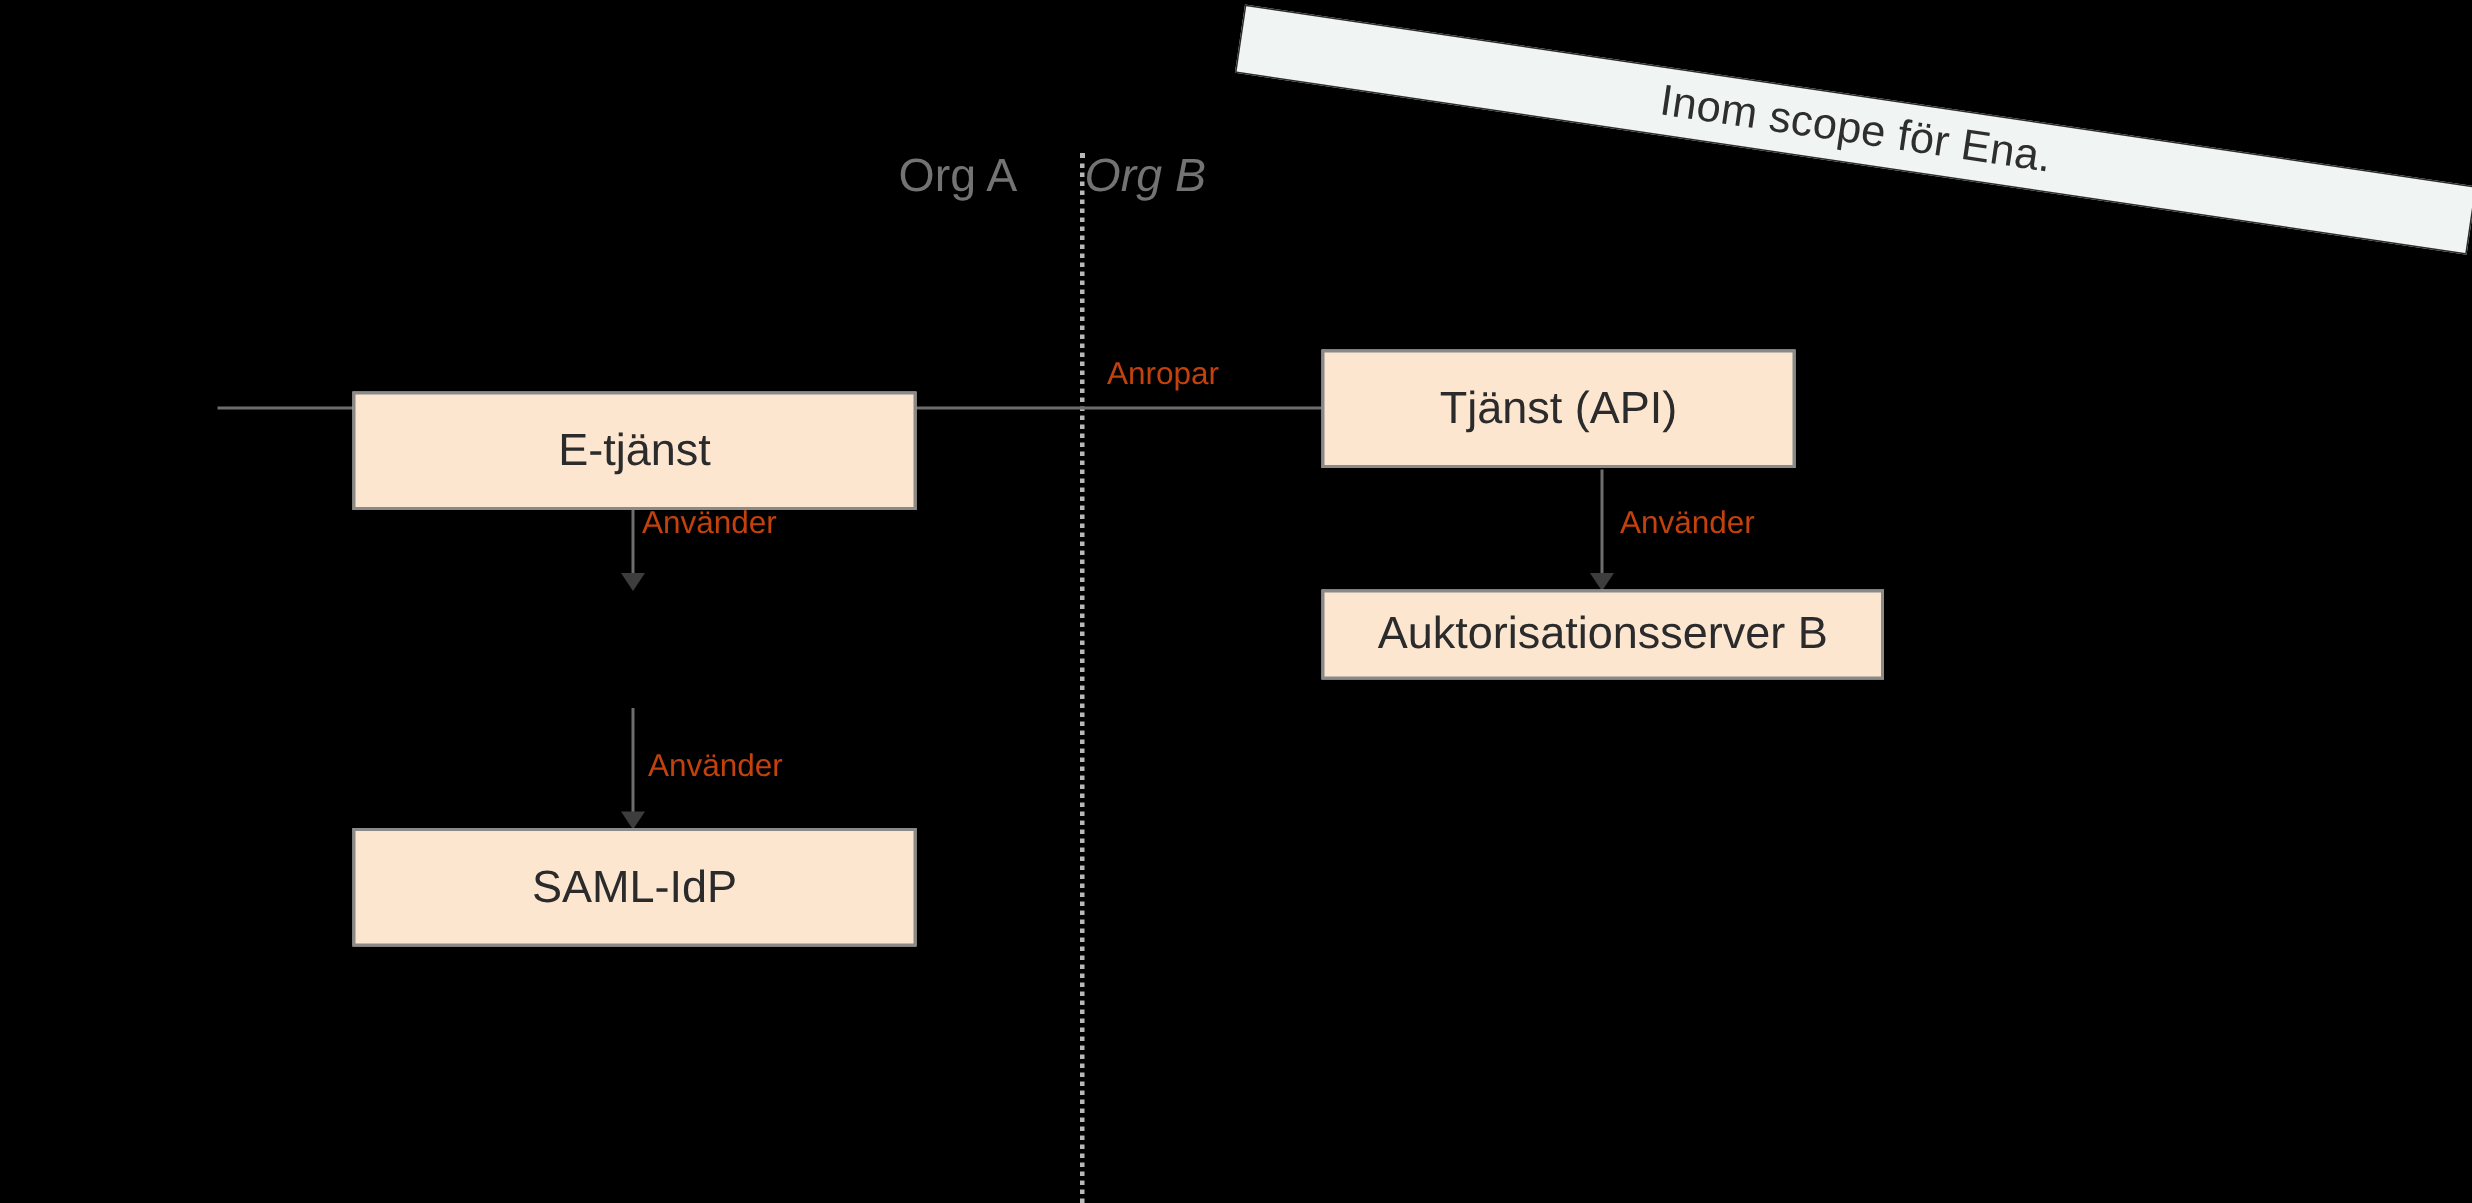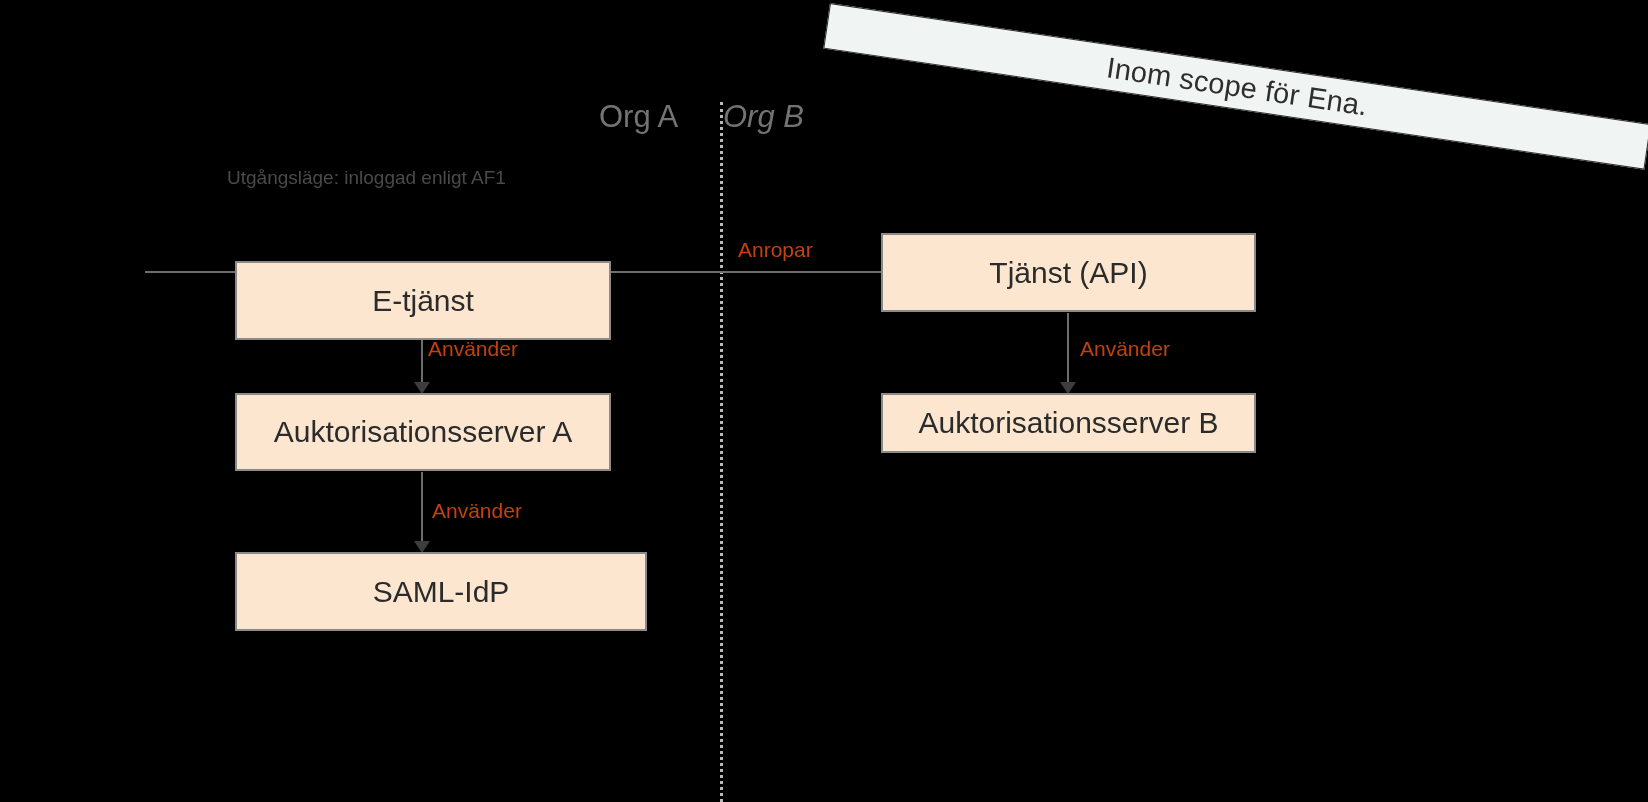--- a/index.html
+++ b/index.html
@@ -85,22 +85,22 @@
     justify-content: center;
   }
   .node-label {
     font-size: 30px;
     color: #2b2b2b;
     white-space: nowrap;
     line-height: 1;
   }
   #node-etjanst      { left: 235px; top: 233px; width: 376px; height: 79px; margin-top: 28px; }
   #node-auth-a       { left: 235px; top: 393px; width: 376px; height: 78px; }
-  #node-saml-idp     { left: 235px; top: 552px; width: 412px; height: 79px; }
-  #node-tjanst-api   { left: 881px; top: 233px; width: 375px; height: 79px; }
+  #node-saml-idp     { left: 235px; top: 552px; width: 376px; height: 79px; }
+  #node-tjanst-api   { left: 881px; top: 233px; width: 316px; height: 79px; }
   #node-auth-b       { left: 881px; top: 393px; width: 375px; height: 60px; }
 
   
   .edge-svg {
     position: absolute;
     left: 0;
     top: 0;
     width: 1648px;
     height: 802px;
     pointer-events: none;
@@ -128,21 +128,20 @@
 </head>
 <body>
 
 <div id="canvas">
 
   <div class="divider"></div>
 
   <div class="org-label" id="org-a">Org A</div>
   <div class="org-label" id="org-b">Org B</div>
 
-  <div class="caption">Utgångsläge: inloggad enligt AF1</div>
 
   <svg class="edge-svg">
 
     <line class="edge-line" x1="145" y1="272" x2="237" y2="272"></line>
 
     <line class="edge-line" x1="611" y1="272" x2="881" y2="272"></line>
 
     <line class="edge-line" x1="422" y1="313" x2="422" y2="383"></line>
     <polygon class="edge-head" points="414,382 430,382 422,394"></polygon>
 
@@ -155,23 +154,20 @@
 
   <div class="edge-label" id="lbl-anvander-1">Använder</div>
   <div class="edge-label" id="lbl-anvander-2">Använder</div>
   <div class="edge-label" id="lbl-anvander-3">Använder</div>
   <div class="edge-label" id="lbl-anropar">Anropar</div>
 
   <div class="node" id="node-etjanst">
     <span class="node-label">E-tjänst</span>
   </div>
 
-  <div class="node" id="node-auth-a">
-    <span class="node-label">Auktorisationsserver A</span>
-  </div>
 
   <div class="node" id="node-saml-idp">
     <span class="node-label">SAML-IdP</span>
   </div>
 
   <div class="node" id="node-tjanst-api">
     <span class="node-label">Tjänst (API)</span>
   </div>
 
   <div class="node" id="node-auth-b">

